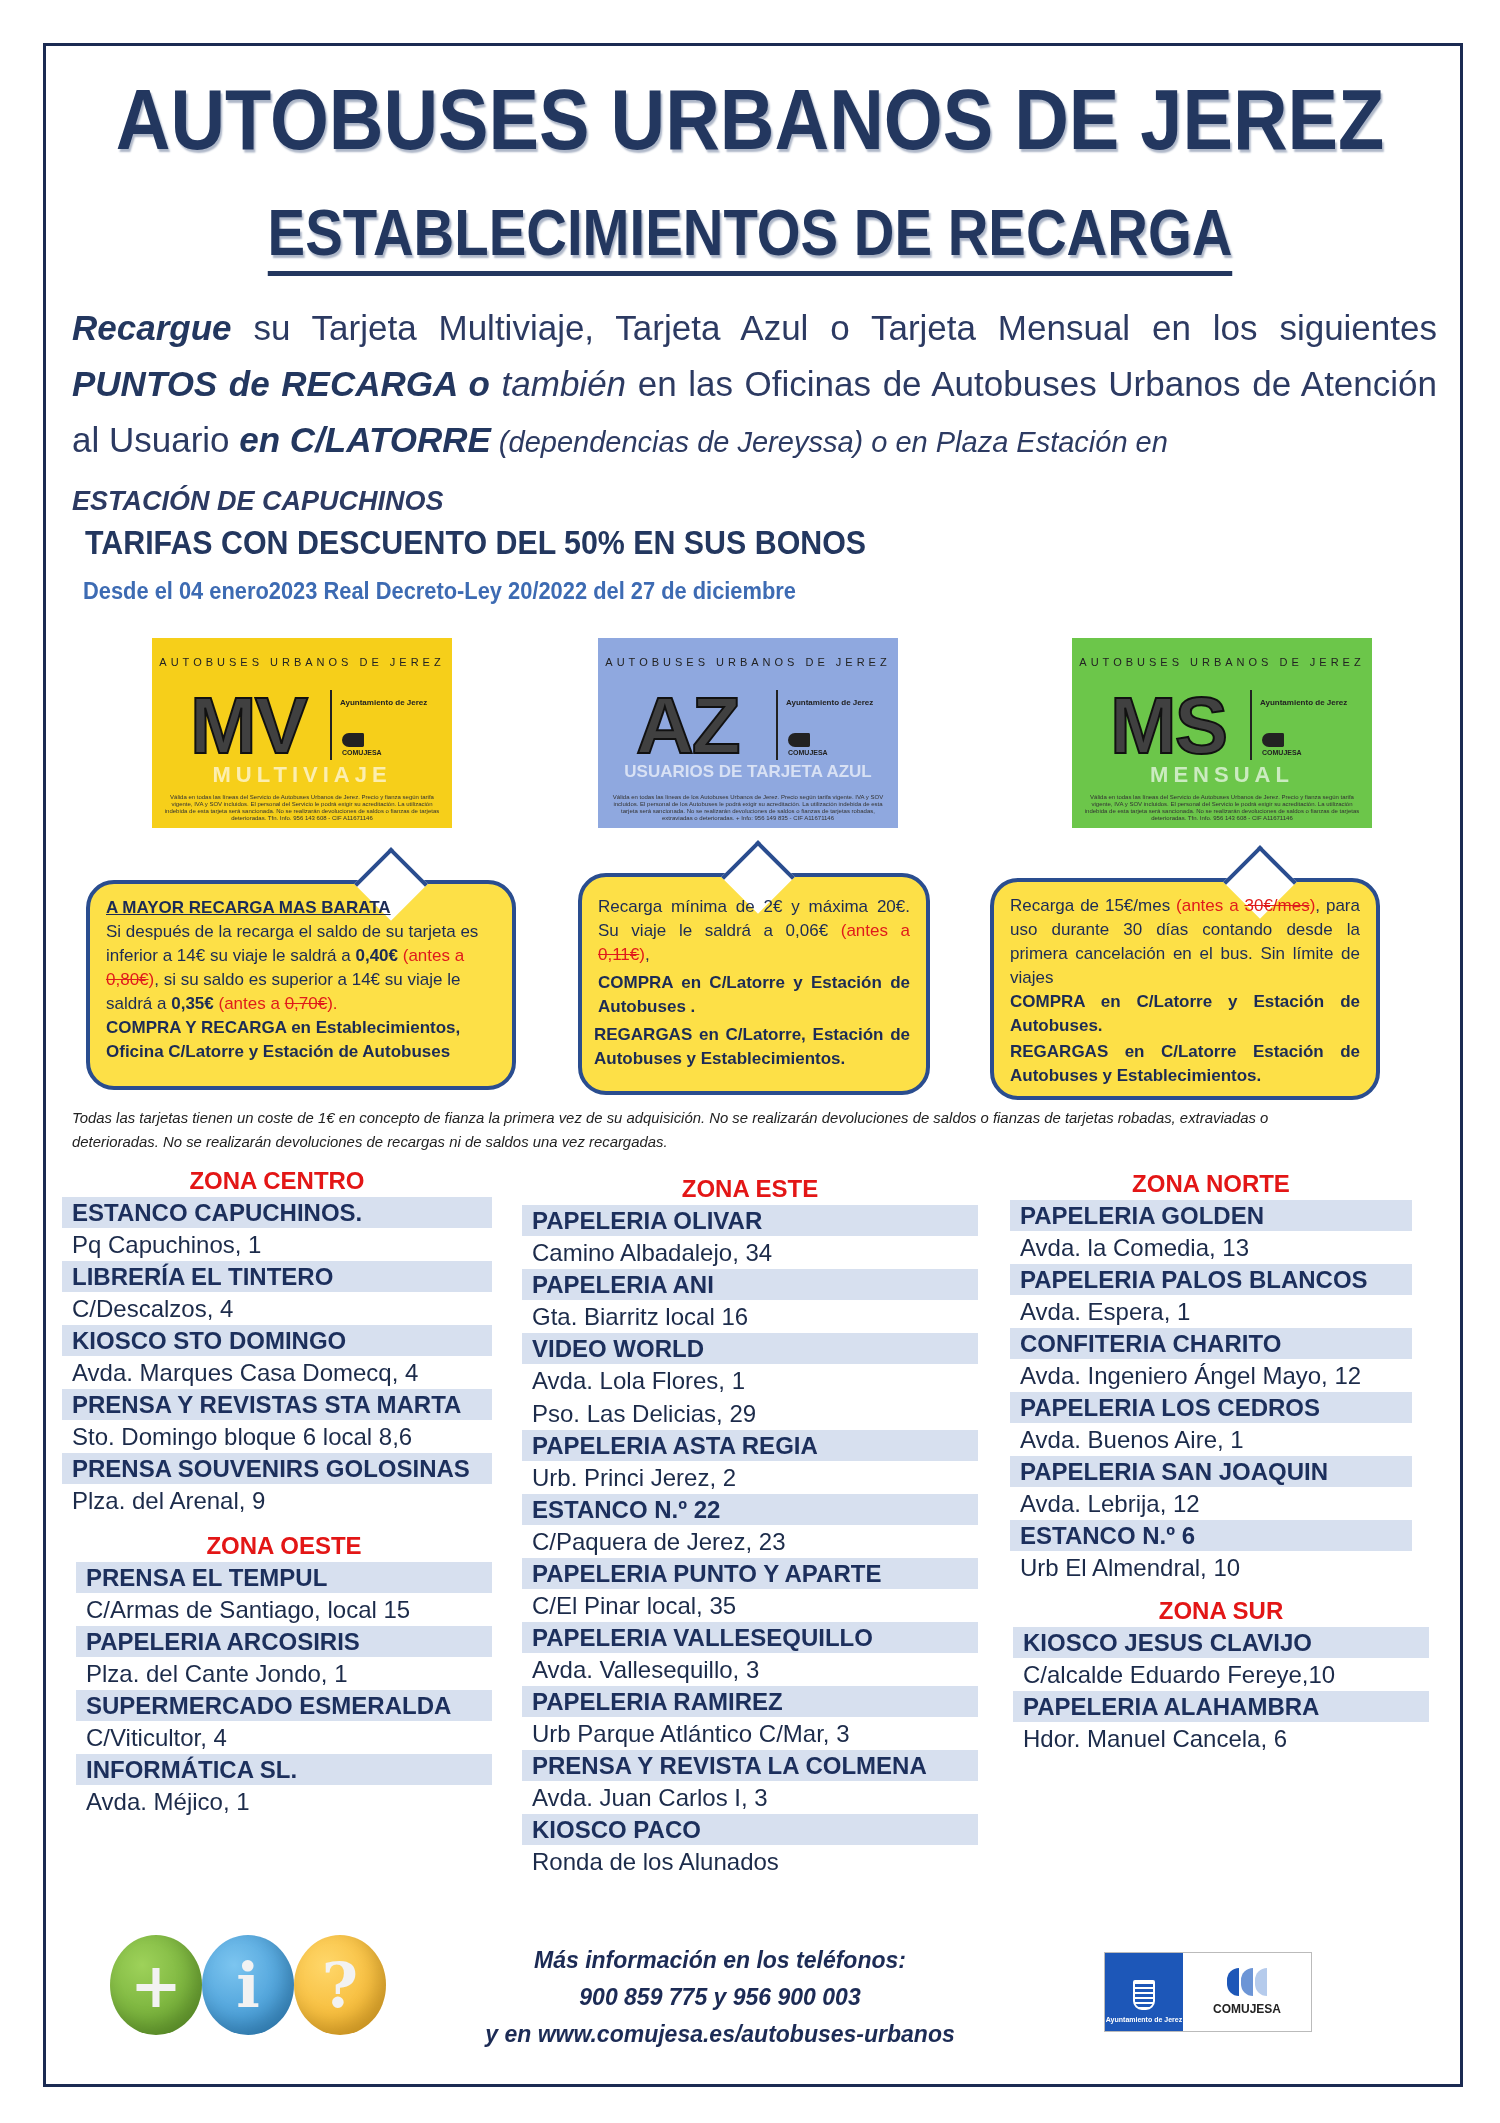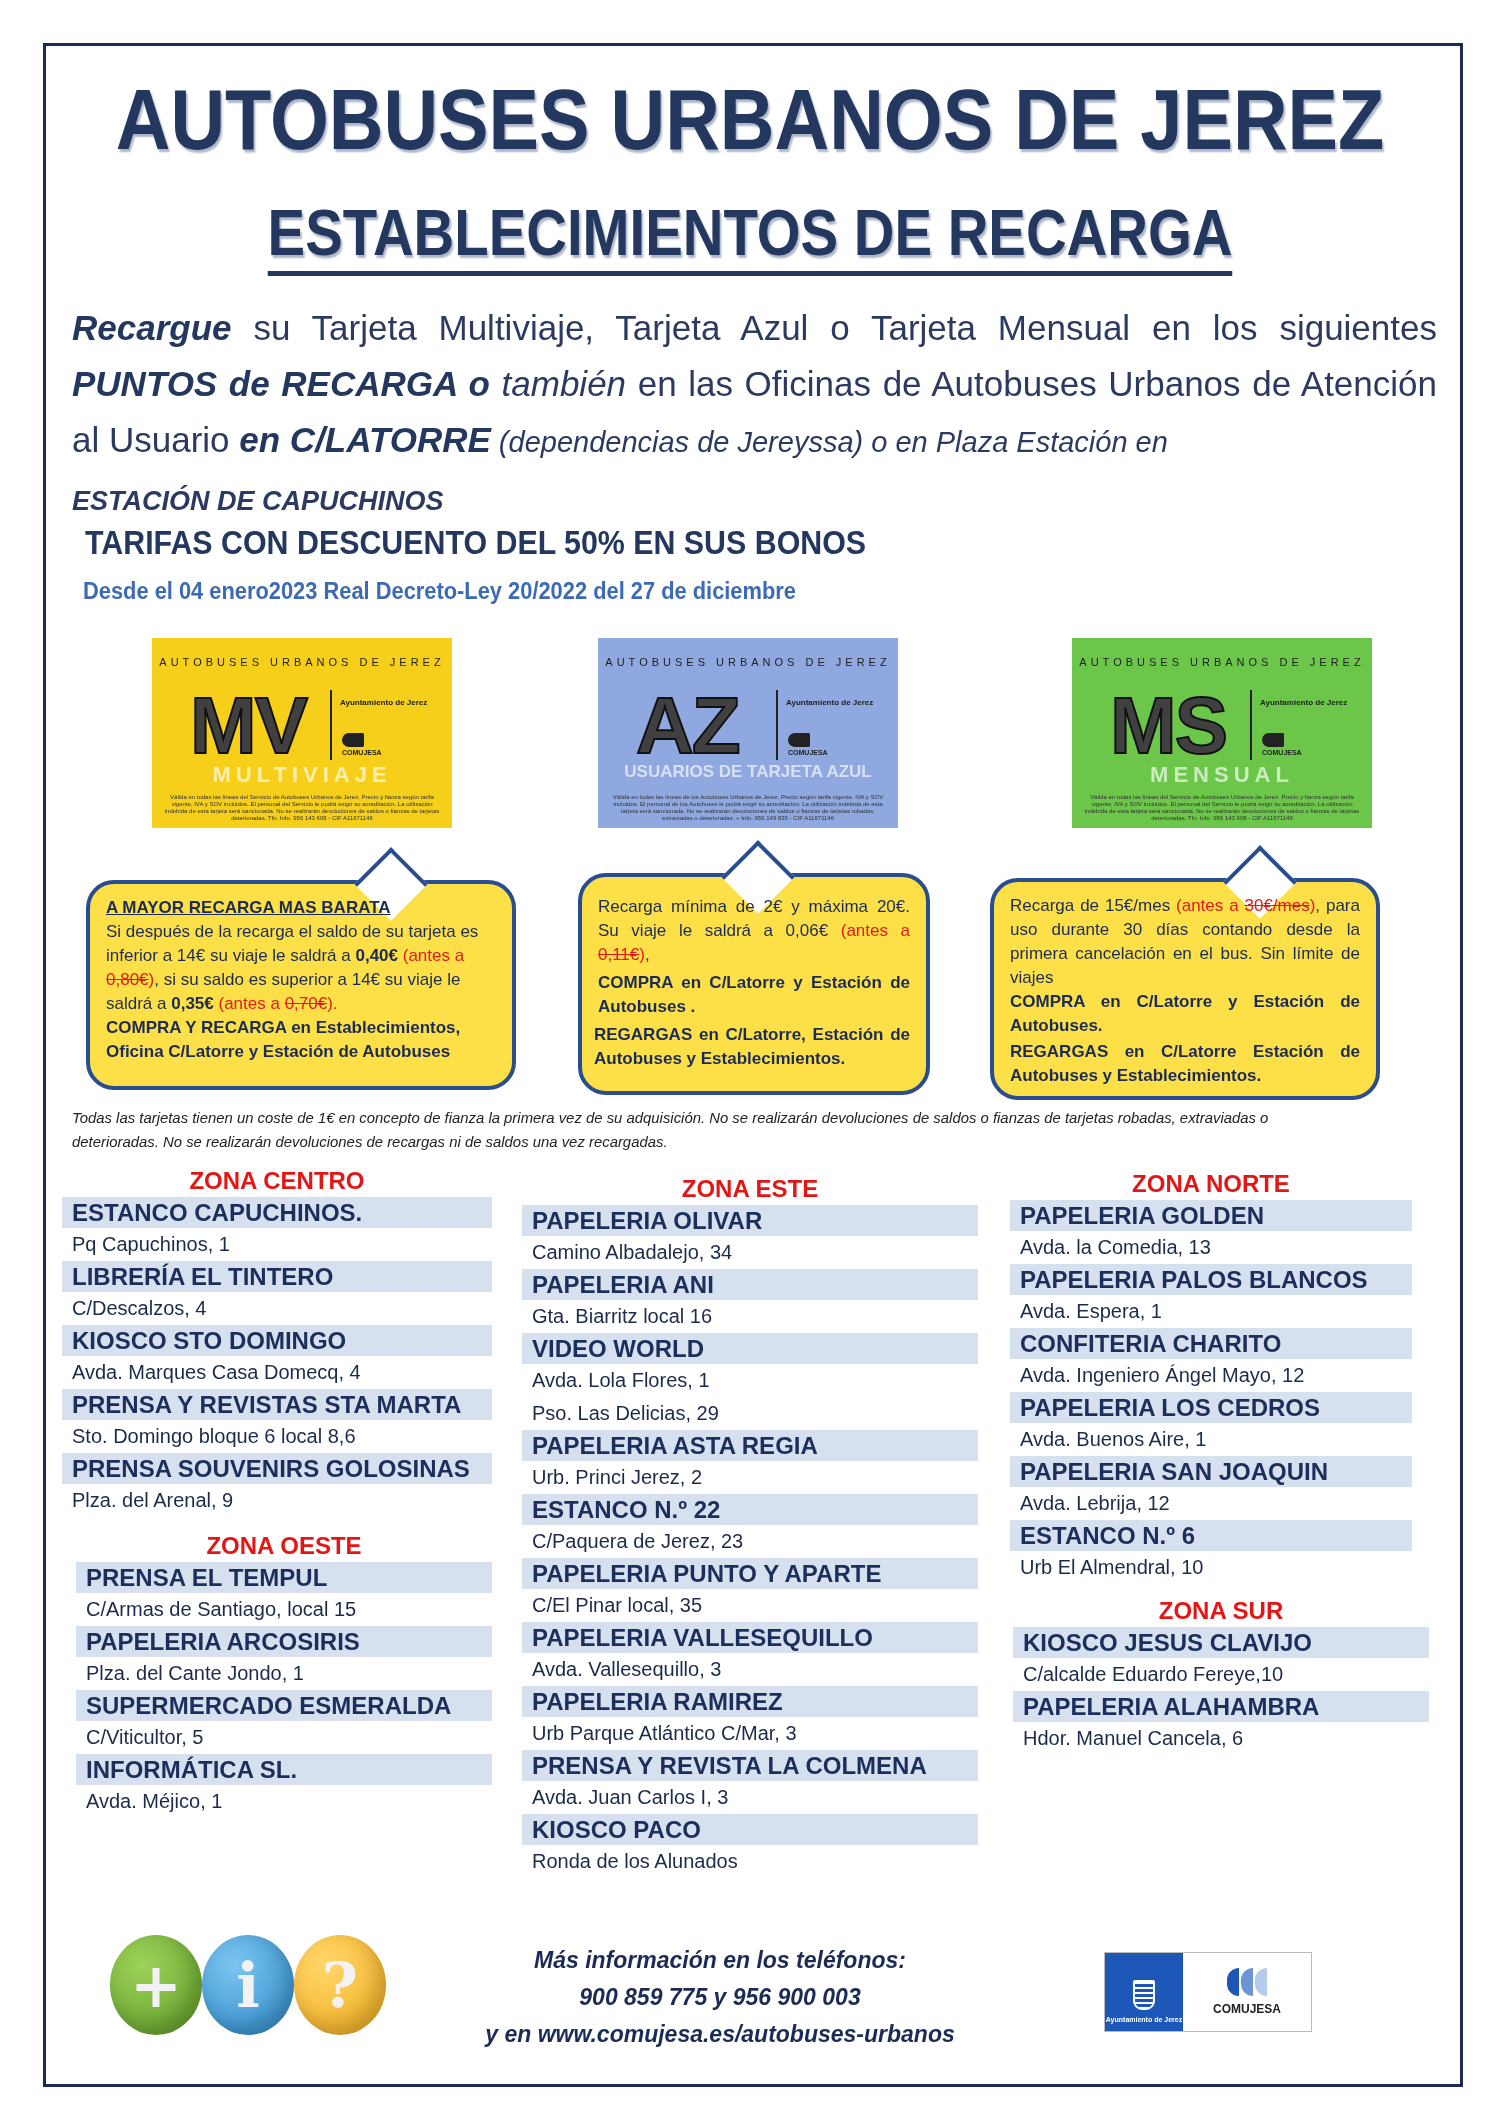--- a/index.html
+++ b/index.html
@@ -25,21 +25,21 @@
   .bubble { position: absolute; border: 4px solid #2a4d8f; border-radius: 28px; background: #fde047; box-sizing: border-box; padding: 12px 16px; font-size: 17px; line-height: 24px; color: #1c2b55; }
   .bubble .pointer { position: absolute; top: -26px; width: 48px; height: 48px; background: #fff; border-left: 4px solid #2a4d8f; border-top: 4px solid #2a4d8f; transform: rotate(45deg); }
   .bubble b { color: #1c2b55; }
   .red { color: #e01b1b; }
   .strike { text-decoration: line-through; }
   .u { text-decoration: underline; font-weight: bold; }
   .disclaimer { position: absolute; left: 72px; top: 1106px; width: 1330px; font-size: 15.5px; line-height: 24px; font-style: italic; color: #222; transform: scaleX(0.96); transform-origin: left; }
   .zone { position: absolute; }
   .zone-title { text-align: center; font-size: 24px; font-weight: bold; color: #e31616; height: 32px; line-height: 32px; }
   .z-row-name { background: #d7e0ef; font-weight: bold; font-size: 24px; color: #1c2f5c; height: 31px; line-height: 31px; padding-left: 10px; white-space: nowrap; margin-top: 0; }
-  .z-row-addr { font-size: 20px; color: #1c2b4a; height: 33px; line-height: 33px; padding-left: 10px; white-space: nowrap; }
+  .z-row-addr { font-size: 24px; color: #1c2b4a; height: 33px; line-height: 33px; padding-left: 10px; white-space: nowrap; }
   .icons { position: absolute; left: 110px; top: 1935px; width: 300px; height: 110px; }
   .ball { position: absolute; top: 0; width: 92px; height: 100px; border-radius: 50%; display: flex; align-items: center; justify-content: center; font-size: 62px; font-weight: bold; color: #f2f2f2; font-family: "DejaVu Serif", serif; box-shadow: inset -8px -10px 18px rgba(0,0,0,0.18); }
   .contact { position: absolute; left: 440px; top: 1942px; width: 560px; text-align: center; font-size: 23px; font-weight: bold; font-style: italic; color: #1c2b55; line-height: 37px; }
   .logos { position: absolute; left: 1104px; top: 1952px; width: 206px; height: 78px; border: 1px solid #bbb; display: flex; }
   .logos .ay { width: 78px; background: #1d57b8; color: #fff; font-size: 7px; font-weight: bold; text-align: center; display: flex; flex-direction: column; justify-content: flex-end; padding-bottom: 8px; box-sizing: border-box; }
   .logos .ay .shield { width: 18px; height: 26px; margin: 0 auto 6px; border: 2px solid #fff; border-radius: 2px 2px 9px 9px; background: repeating-linear-gradient(#fff 0 2px, #1d57b8 2px 5px); }
   .logos .cm { flex: 1; display: flex; flex-direction: column; align-items: center; justify-content: center; font-size: 12px; font-weight: bold; color: #222; }
   .logos .cm .arcs { display: flex; gap: 2px; margin-bottom: 6px; }
   .logos .cm .arcs span { width: 12px; height: 28px; border-radius: 14px 0 0 14px; }
 </style>
@@ -132,21 +132,21 @@
     </div>
 </div>
 <div class="zone" style="left:76px;top:1530px;width:416px;">
   <div class="zone-title">ZONA OESTE</div>
   <div id="z-oeste">
       <div class="z-row-name">PRENSA EL TEMPUL</div>
       <div class="z-row-addr">C/Armas de Santiago, local 15</div>
       <div class="z-row-name">PAPELERIA ARCOSIRIS</div>
       <div class="z-row-addr">Plza. del Cante Jondo, 1</div>
       <div class="z-row-name">SUPERMERCADO ESMERALDA</div>
-      <div class="z-row-addr">C/Viticultor, 5</div>
+      <div class="z-row-addr">C/Viticultor, 4</div>
       <div class="z-row-name">INFORMÁTICA SL.</div>
       <div class="z-row-addr">Avda. Méjico, 1</div>
     </div>
 </div>
 <div class="zone" style="left:522px;top:1173px;width:456px;">
   <div class="zone-title">ZONA ESTE</div>
   <div id="z-este">
       <div class="z-row-name">PAPELERIA OLIVAR</div>
       <div class="z-row-addr">Camino Albadalejo, 34</div>
       <div class="z-row-name">PAPELERIA ANI</div>

